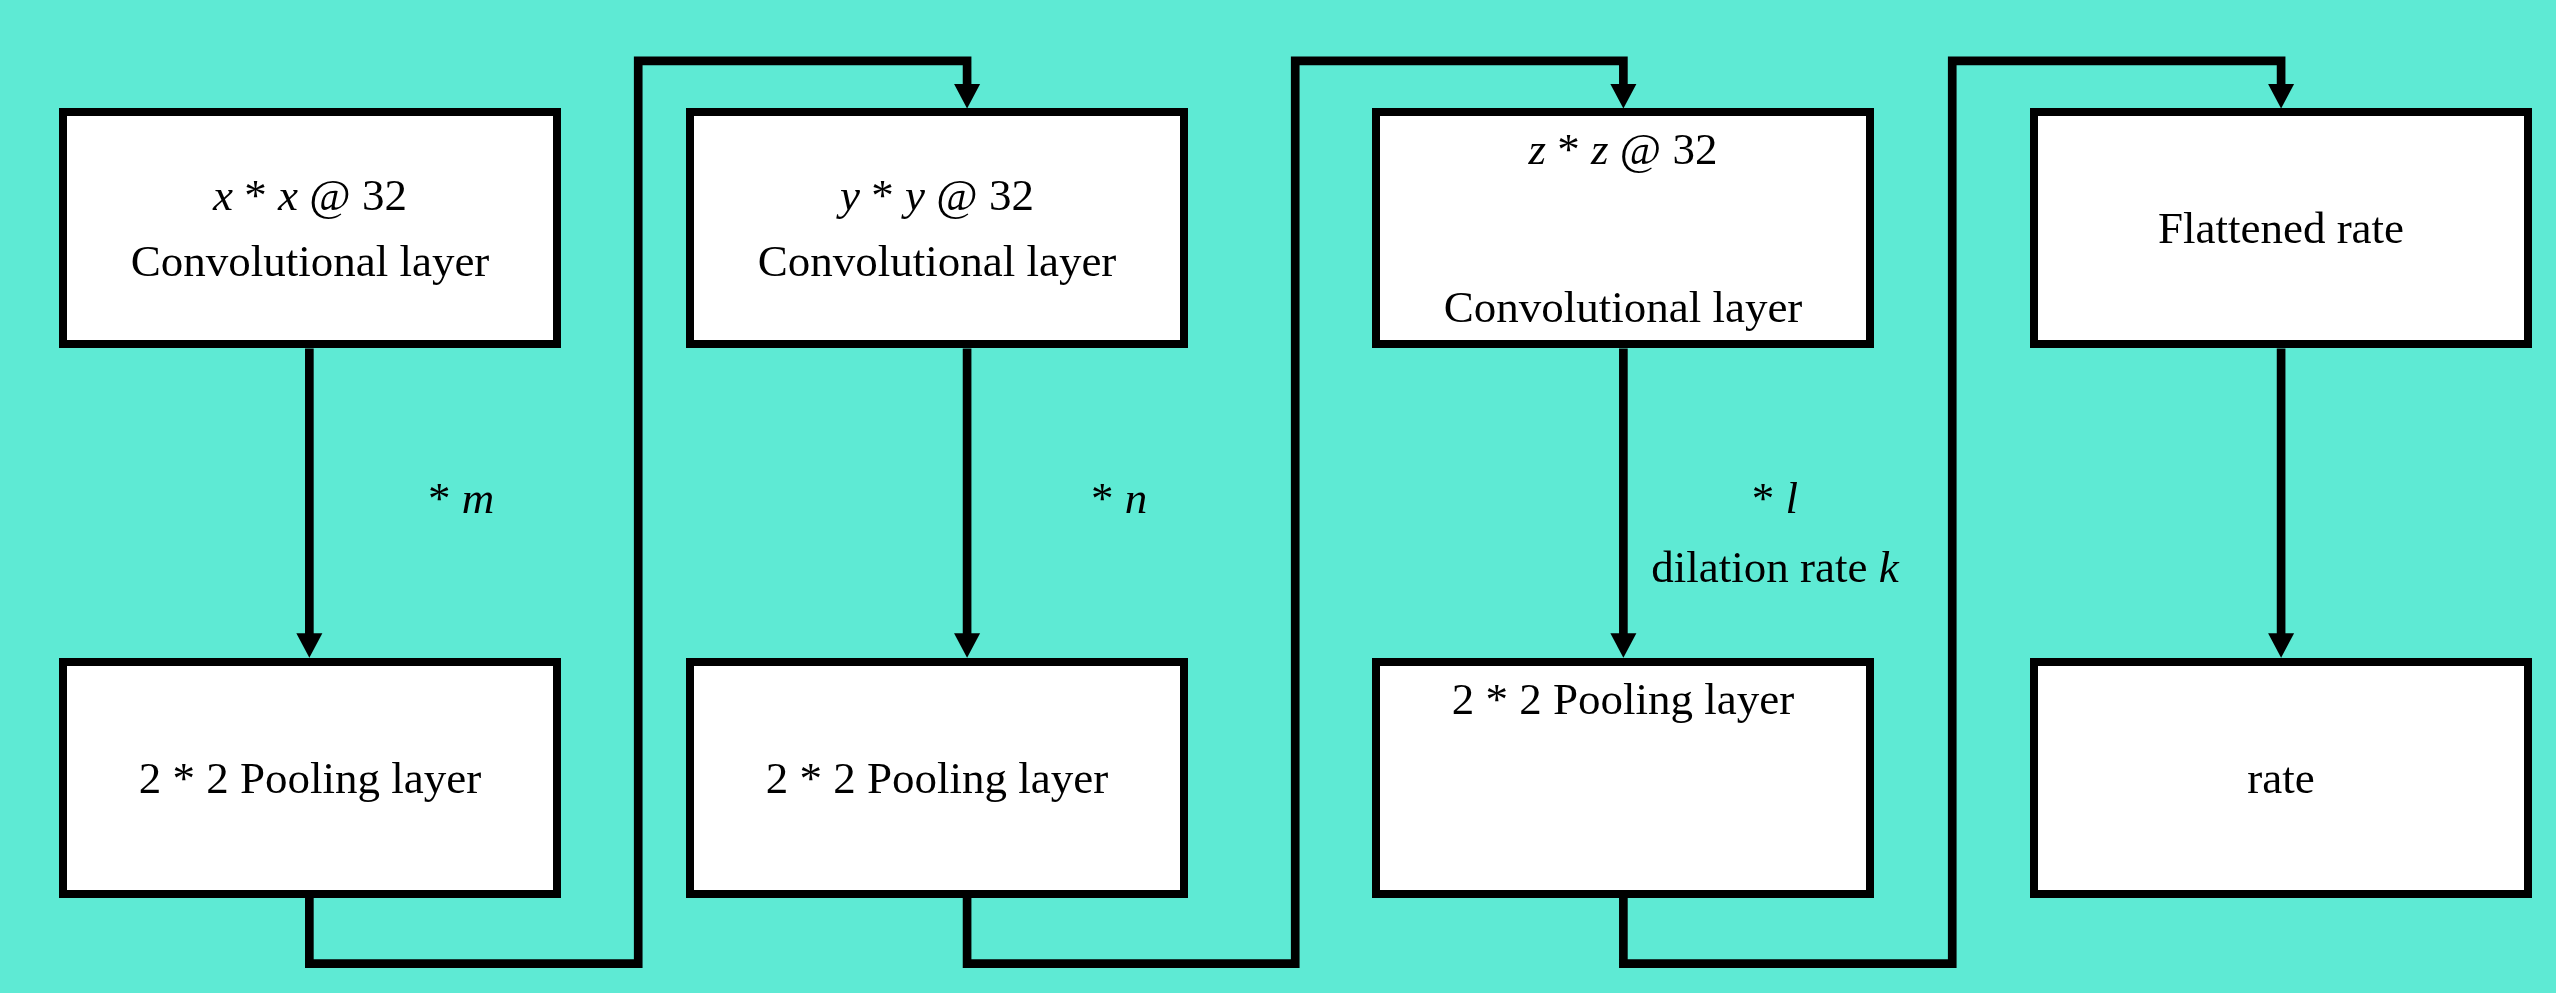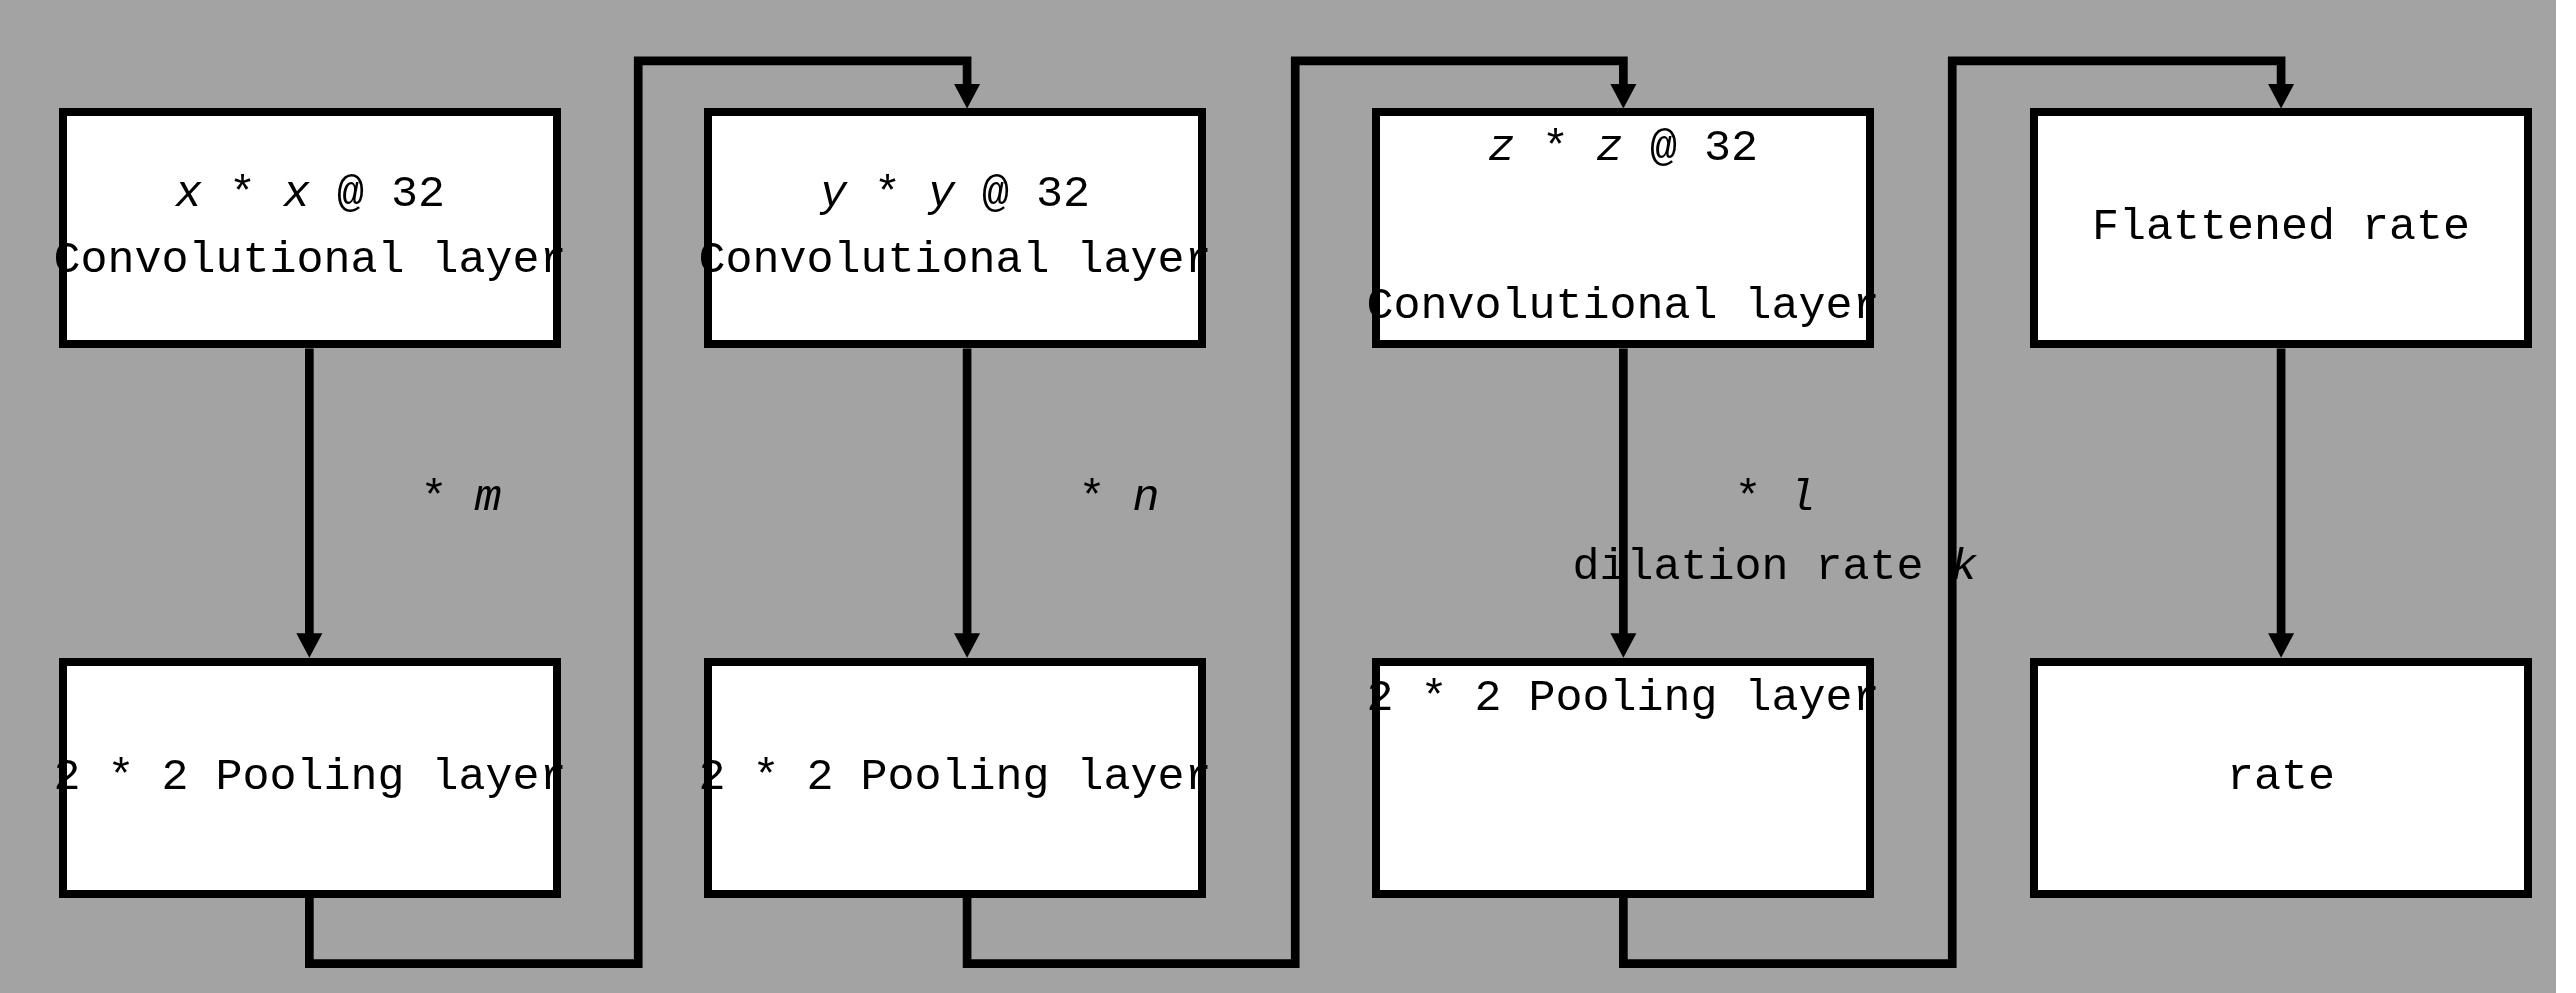--- a/index.html
+++ b/index.html
@@ -4,22 +4,22 @@
 <style>
   html, body {
     margin: 0;
     padding: 0;
     background: #ffffff;
   }
   .canvas {
     position: relative;
     width: 2556px;
     height: 994px;
-    background: #a3a3a3;
-    font-family: Liberation Mono, monospace;
+    background: #5eead4;
+    font-family: Liberation Serif, serif;
     color: #000000;
     overflow: hidden;
   }
   .connector-layer {
     position: absolute;
     left: 0;
     top: 0;
     width: 2576px;
     height: 994px;
   }
@@ -35,21 +35,21 @@
     align-items: center;
     justify-content: center;
     text-align: center;
     font-size: 45px;
     line-height: 66px;
     white-space: nowrap;
   }
   .box.row-top    { top: 108px; }
   .box.row-bottom { top: 658px; }
   .box.col-1 { left: 59px;   }
-  .box.col-2 { left: 704px;  }
+  .box.col-2 { left: 686px;  }
   .box.col-3 { left: 1372px; justify-content: space-between; }
   .box.col-4 { left: 2030px; }
   .edge-label {
     position: absolute;
     top: 464px;
     width: 506px;
     text-align: center;
     font-size: 45px;
     line-height: 69px;
     white-space: nowrap;

